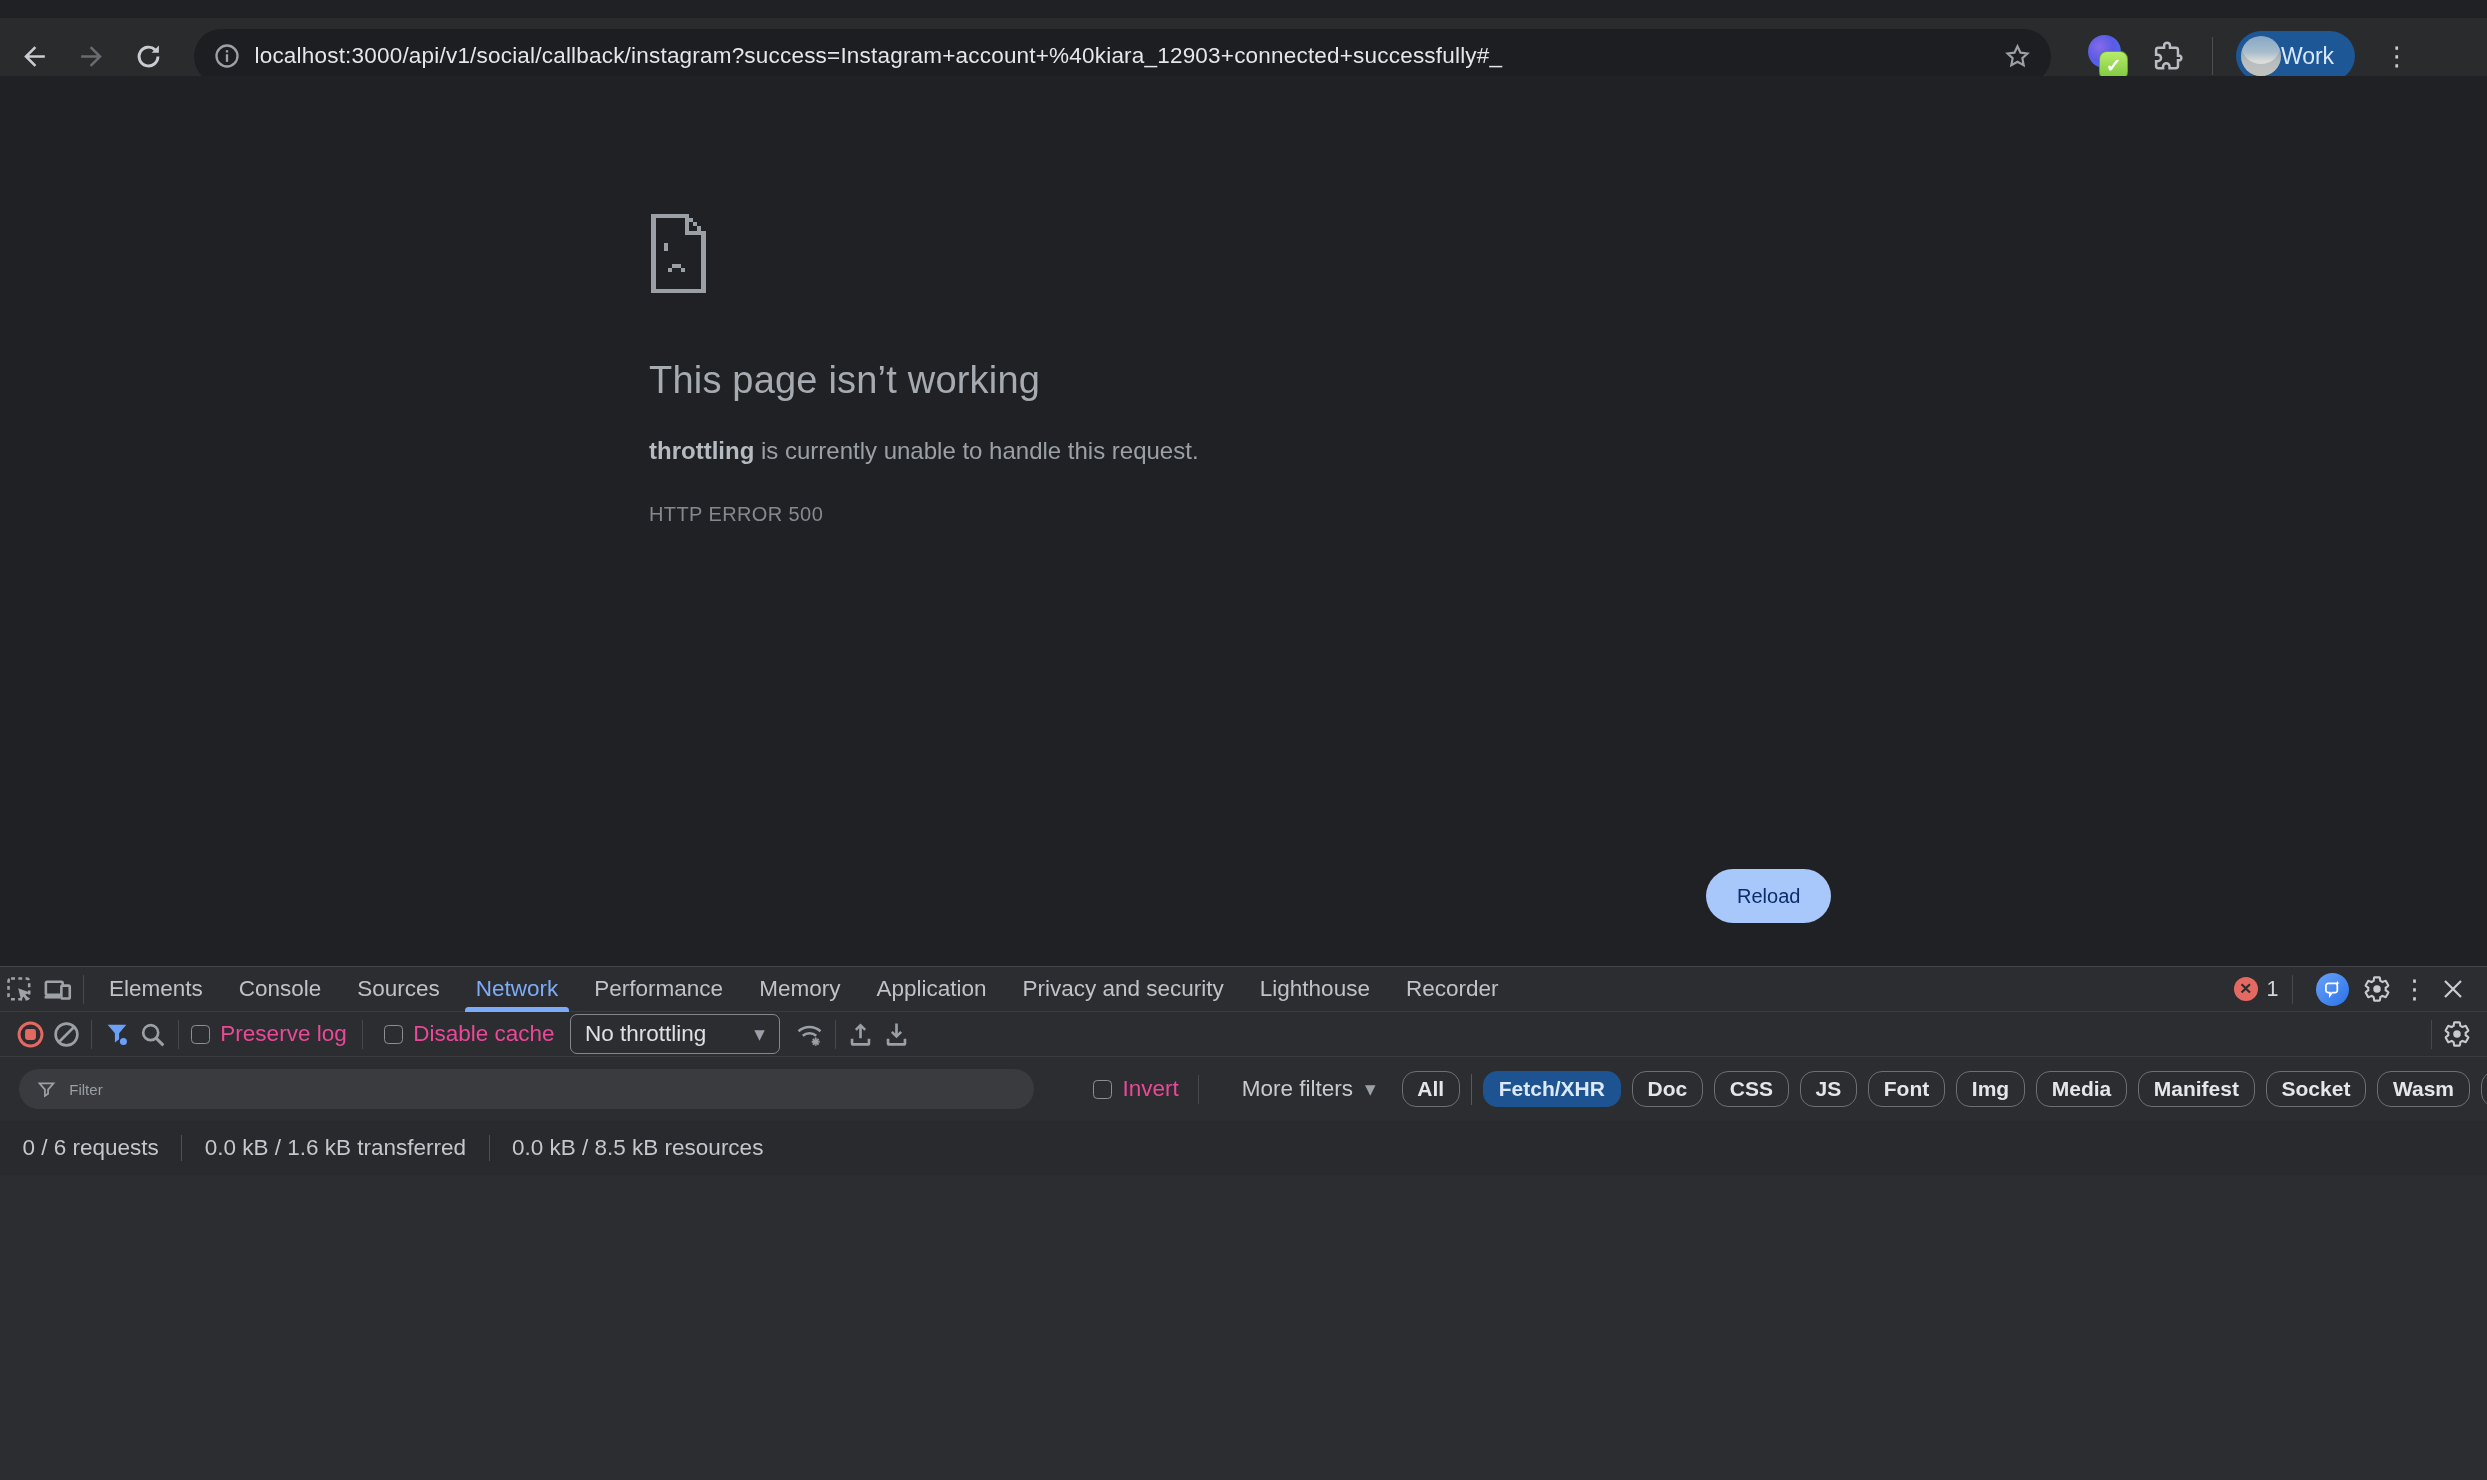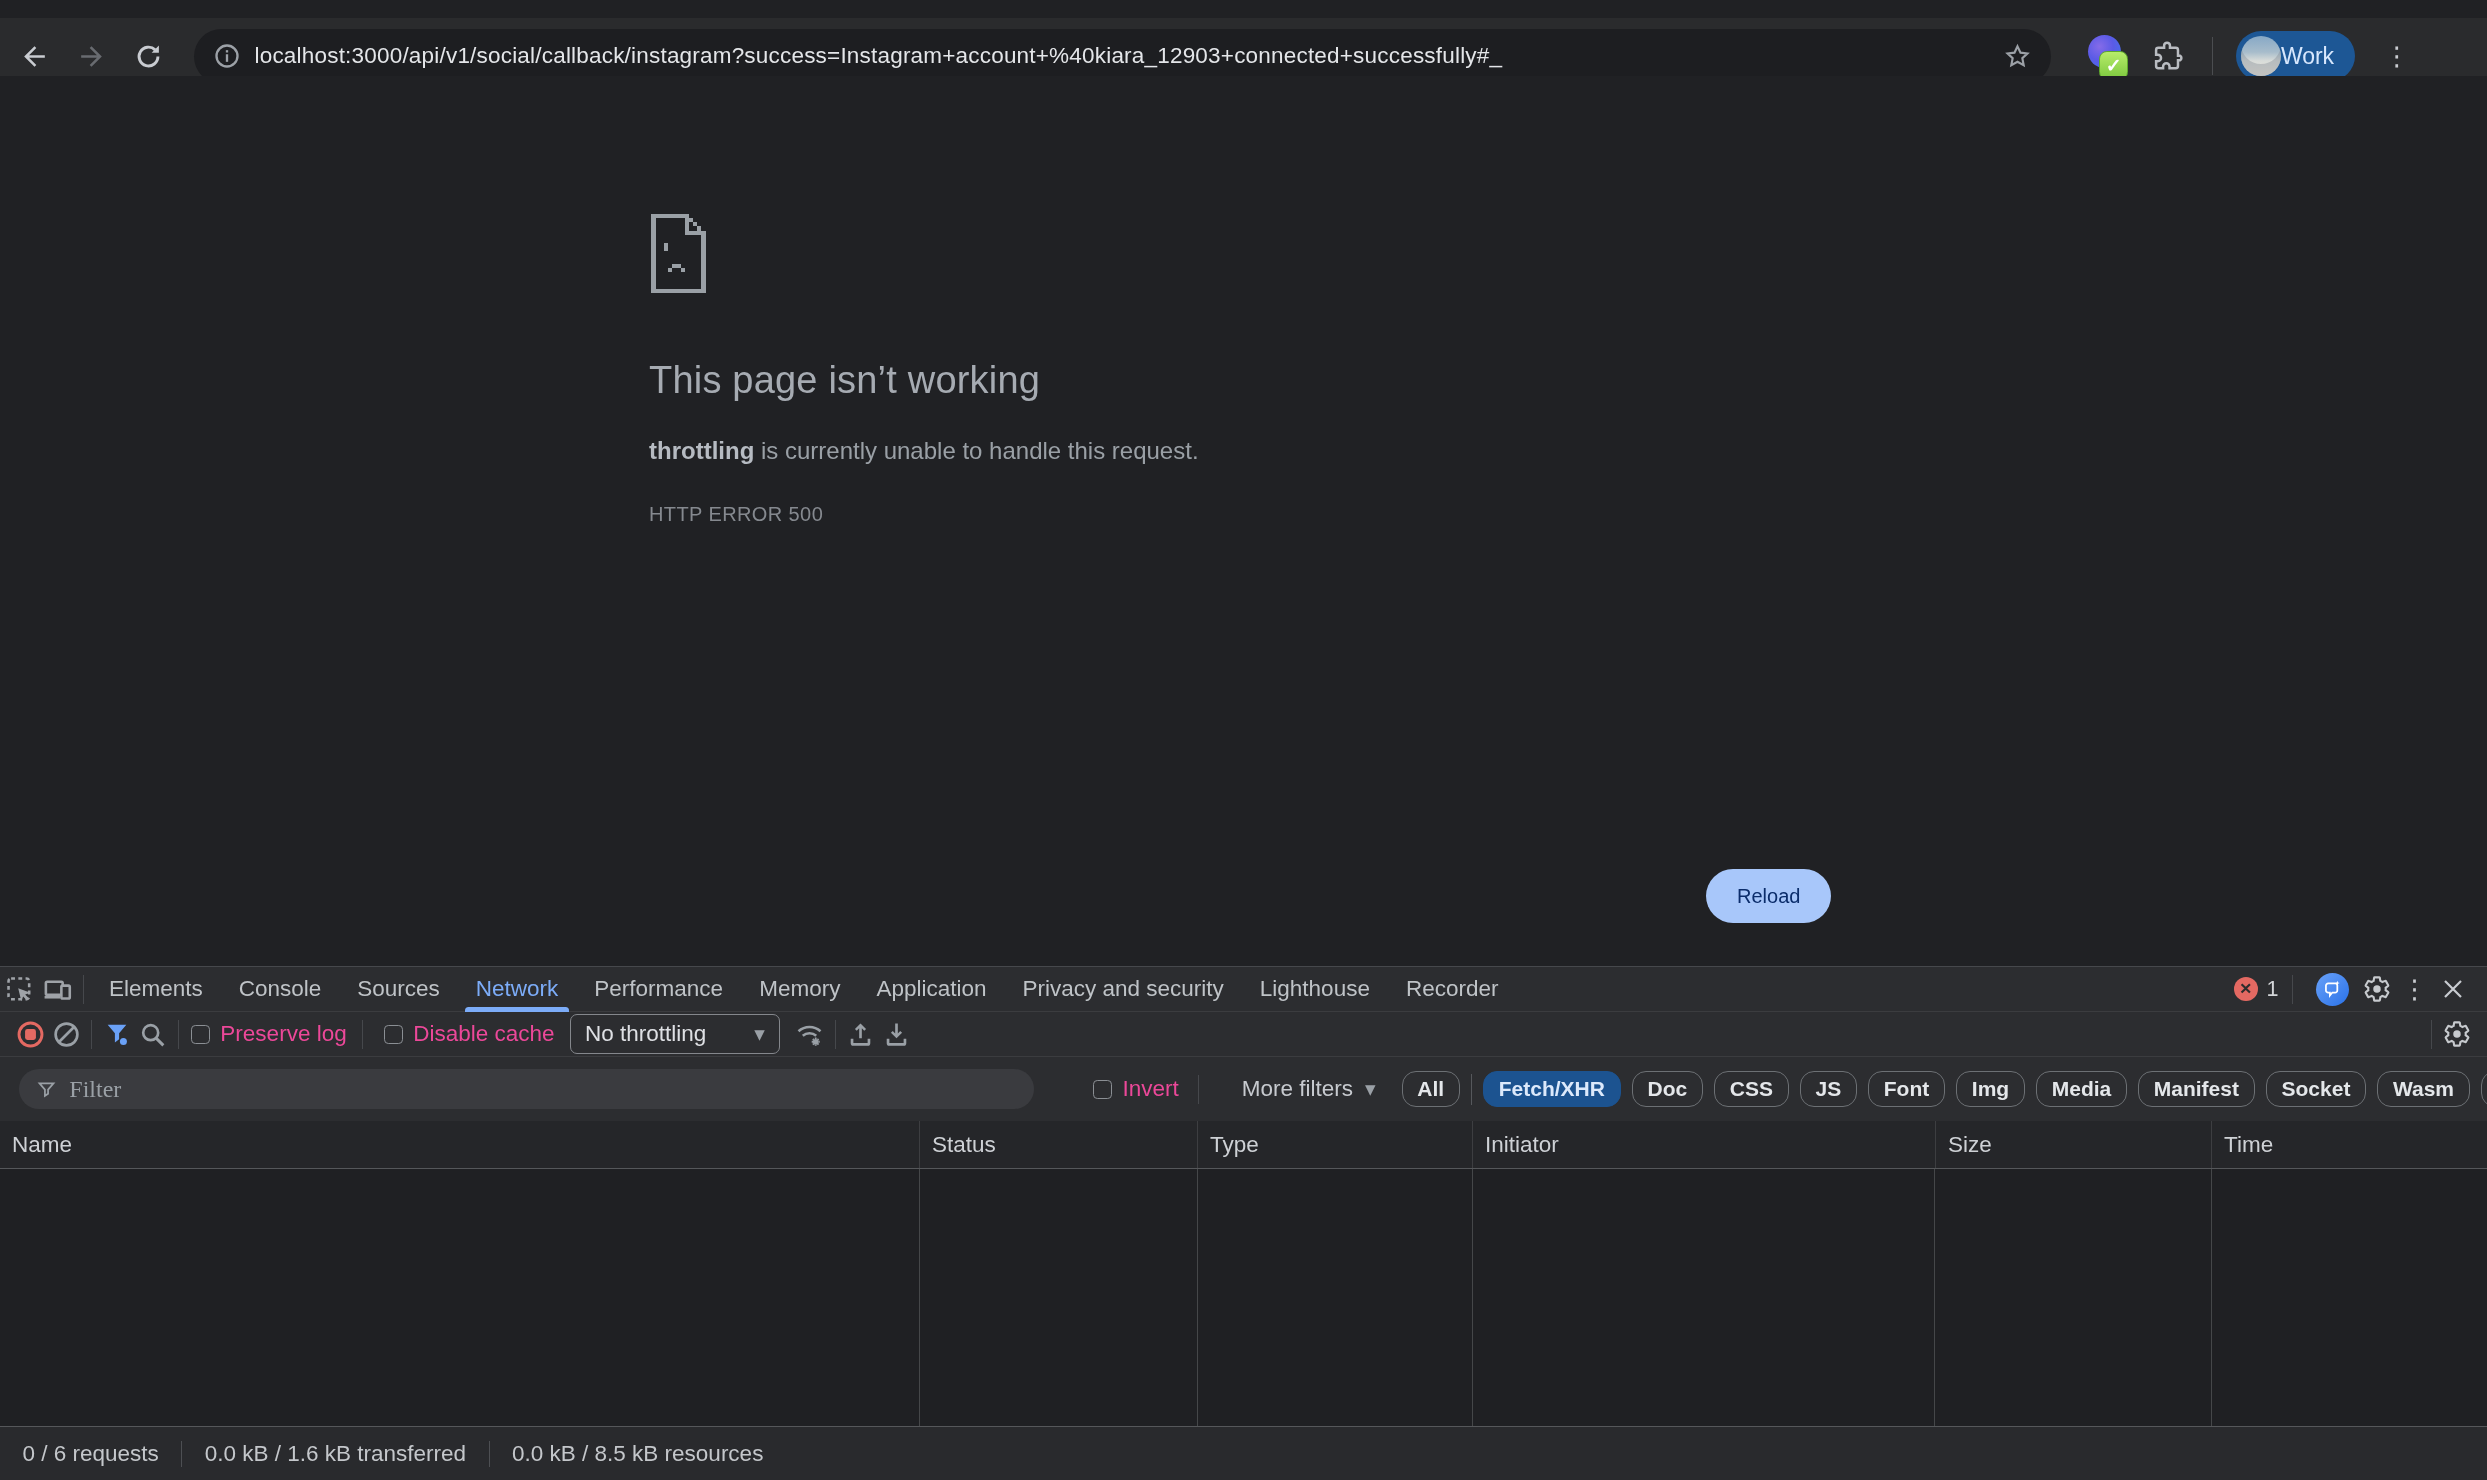--- a/index.html
+++ b/index.html
@@ -80,22 +80,22 @@
   .throttle { margin-left:15.5px; height:40px; border:0.9px solid #84878c; border-radius:7px;
     display:flex; align-items:center; padding:0 14px; flex:none; }
   .throttle-label { font-size:22.5px; color:#dee0e4; }
   .caret { margin-left:48px; color:#9aa0a6; font-size:21px; }
   .spacer { flex:1; }
 
   
   .dt-filterrow { height:64px; display:flex; align-items:center; flex:none; }
   .filter-pill { margin-left:19px; width:1015px; height:40px; background:#3a3b3f; border-radius:20px;
     display:flex; align-items:center; flex:none; }
-  .filter-pill input { flex:1; background:transparent; border:none; outline:none; font-size:24px;
-    color:#f97316; font-family:Liberation Serif, serif; }
+  .filter-pill input { flex:1; background:transparent; border:none; outline:none; font-size:15px;
+    color:#f97316; font-family:Liberation Sans, sans-serif; }
   .filter-pill input::placeholder { color:#9aa0a6; }
   .funnel-sm { margin:0 12px 0 17.3px; flex:none; }
   .invert-group { display:flex; align-items:center; margin-left:54px; }
   .morefilters { display:flex; align-items:center; margin-left:24px; }
   .morefilters .tool-label { color:#c7cacf; }
   .mf-caret { margin-left:12px; color:#9aa0a6; font-size:21px; }
   .chips { display:flex; align-items:center; margin-left:26px; gap:11.2px; }
   .chip { padding:5.2px 14.7px; border:0.9px solid #6c7074; border-radius:14px; font-size:21px;
     color:#e4e7ea; white-space:nowrap;font-weight:bold; }
   .chip.active { background:#1c5390; border-color:#1c5390; color:#dce9fb; }
@@ -355,37 +355,20 @@
       <span class="chip">Font</span>
       <span class="chip">Img</span>
       <span class="chip">Media</span>
       <span class="chip">Manifest</span>
       <span class="chip">Socket</span>
       <span class="chip">Wasm</span>
       <span class="chip">Other</span>
     </div>
   </div>
 
-  <div class="dt-table">
-    <div class="dt-thead">
-      <div class="th w-name">Name</div>
-      <div class="th w-status">Status</div>
-      <div class="th w-type">Type</div>
-      <div class="th w-init">Initiator</div>
-      <div class="th w-size">Size</div>
-      <div class="th w-time">Time</div>
-    </div>
-    <div class="dt-tbody">
-      <div class="vline" style="left:919px;"></div>
-      <div class="vline" style="left:1197px;"></div>
-      <div class="vline" style="left:1472px;"></div>
-      <div class="vline" style="left:1934px;"></div>
-      <div class="vline" style="left:2211px;"></div>
-    </div>
-  </div>
 
   <div class="dt-statusbar">
     <span class="status-text">0 / 6 requests</span>
     <span class="status-sep"></span>
     <span class="status-text">0.0 kB / 1.6 kB transferred</span>
     <span class="status-sep"></span>
     <span class="status-text">0.0 kB / 8.5 kB resources</span>
   </div>
 </div>
 

